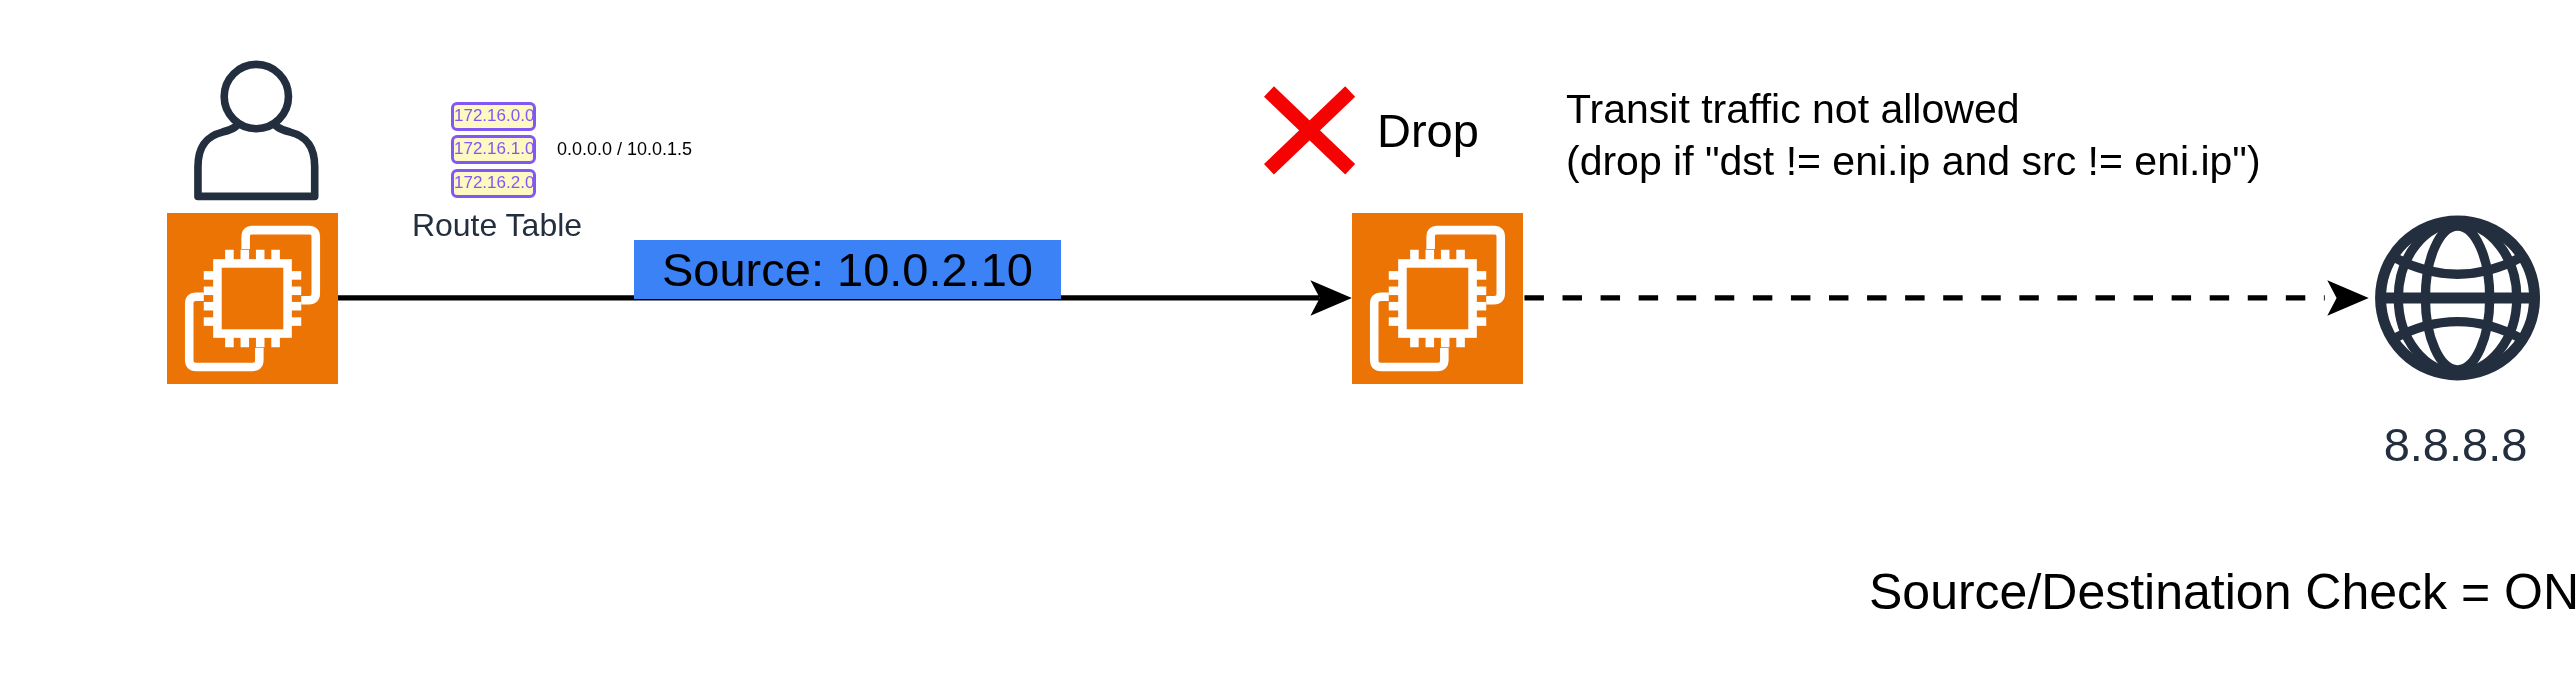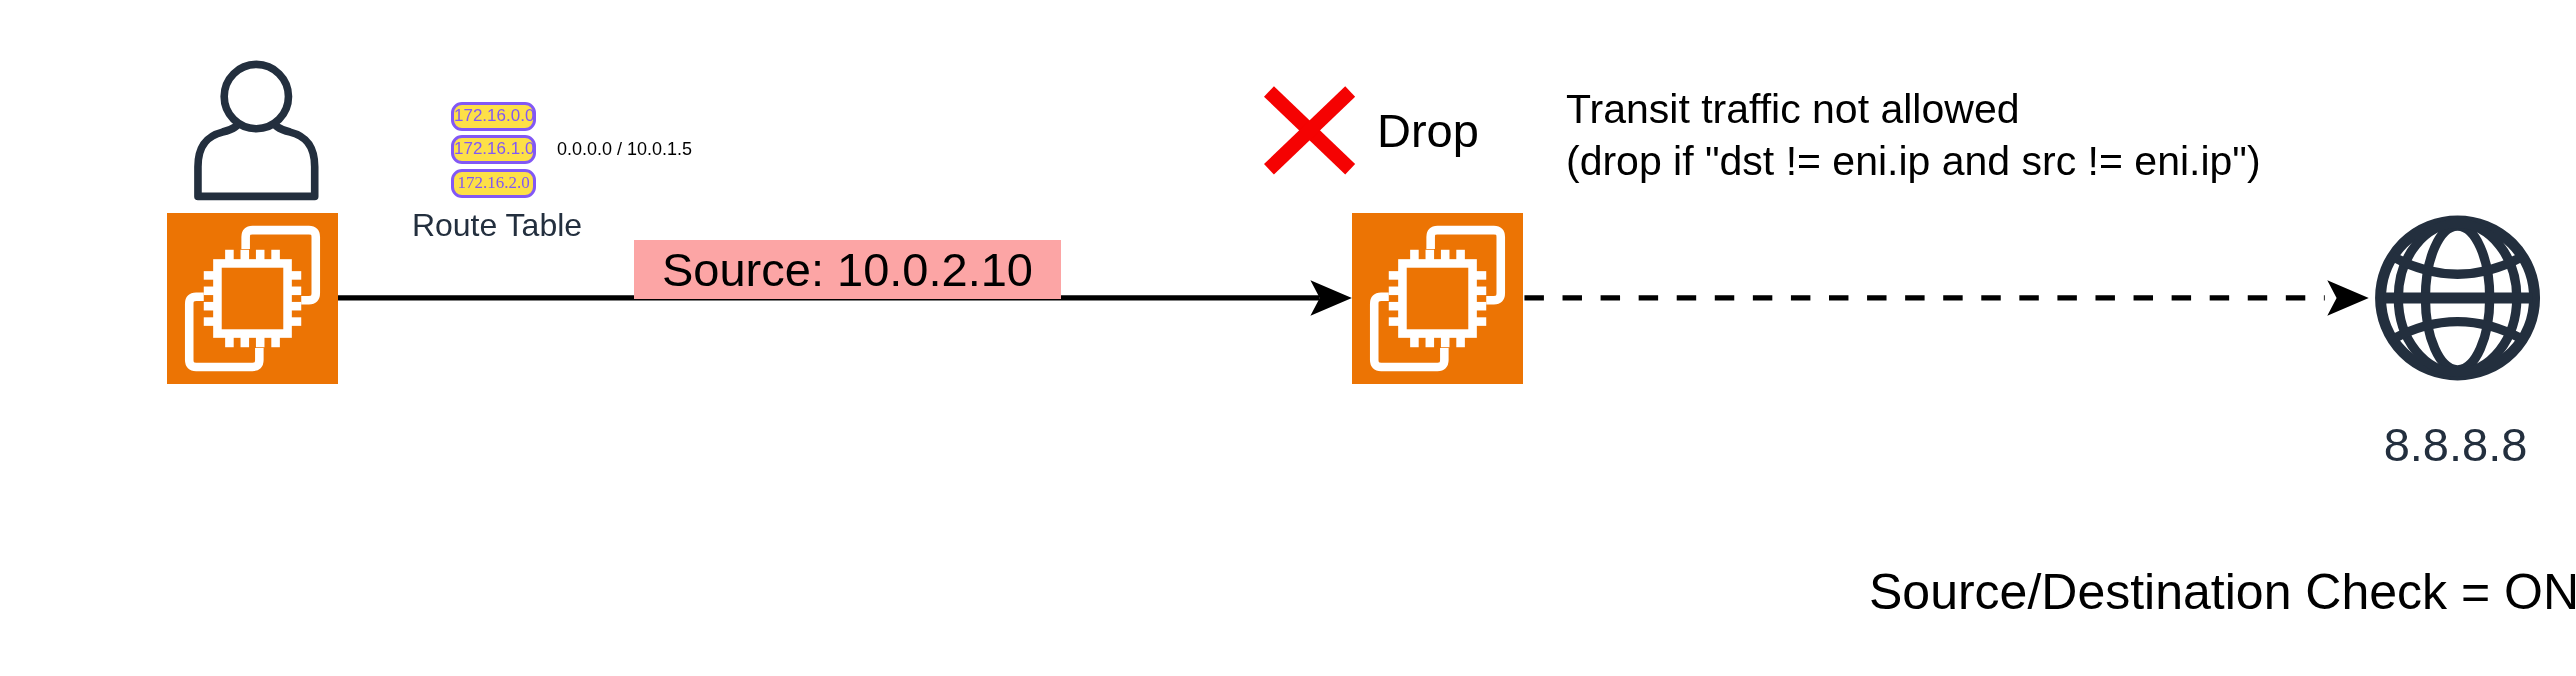--- a/index.html
+++ b/index.html
@@ -11,38 +11,38 @@
   .lbl{white-space:nowrap;}
   .navy{color:#232F3E;}
   .black{color:#000000;}
   .center{text-align:center;}
 
   #svg-layer{position:absolute;left:0;top:0;width:2576px;height:677px;}
 
   
   .rt-row{
     position:absolute;left:451px;width:85px;height:29px;box-sizing:border-box;
-    border:3.4px solid #8258F5;border-radius:11px;background:#fde047;
+    border:3.4px solid #8258F5;border-radius:6px;background:#fef9c3;
     color:#8258F5;font-size:17px;line-height:22px;text-align:center;
   }
 
   
   .ec2-box{position:absolute;width:171px;height:171px;background:#EC7404;}
   .ec2-box svg{display:block;width:171px;height:171px;}
 
   .route-default{left:557px;top:134px;font-size:18px;line-height:30px;}
   .route-table-label{left:404px;top:206px;width:186px;font-size:32px;line-height:39px;}
   .client-label{left:24px;top:413px;width:474px;font-size:47px;line-height:56px;}
   .eni-label{left:1225px;top:421px;width:426px;font-size:47px;line-height:56px;}
   .inet-label{left:2327px;top:417px;width:257px;font-size:47px;line-height:56px;}
   .check-label{left:1869px;top:563px;width:677px;font-size:50px;line-height:58px;text-align:center;}
   .drop-label{left:1377px;top:102px;font-size:47px;line-height:58px;}
   .transit-block{left:1566px;top:83px;font-size:41px;line-height:52px;}
   .packet-block{
-    left:634px;top:240px;width:427px;background:#fca5a5;
+    left:634px;top:240px;width:427px;background:#3b82f6;
     font-size:47px;line-height:59px;text-align:center;
   }
 </style>
 </head>
 <body>
 
 <div id="canvas">
 
   <svg id="svg-layer" viewBox="0 0 3045 800" xmlns="http://www.w3.org/2000/svg">
 
@@ -127,21 +127,21 @@
         <rect x="72.5" y="34" width="6" height="5"></rect>
           <rect x="72.5" y="43" width="6" height="5"></rect>
           <rect x="72.5" y="52" width="6" height="5"></rect>
           <rect x="72.5" y="61" width="6" height="5"></rect>
       </g>
     </svg>
   </div>
 
   <div class="rt-row" style="top:102px;">172.16.0.0</div>
   <div class="rt-row" style="top:135px;">172.16.1.0</div>
-  <div class="rt-row" style="top:169px;font-family:Liberation Serif, serif;">172.16.2.0</div>
+  <div class="rt-row" style="top:169px;">172.16.2.0</div>
 
   <div class="abs lbl black route-default">0.0.0.0 / 10.0.1.5</div>
   <div class="abs lbl navy center route-table-label">Route Table</div>
 
   <div class="abs packet-block black">
     <div class="lbl">Source: 10.0.2.10</div>
   </div>
 
   <div class="abs lbl black drop-label">Drop</div>
 

